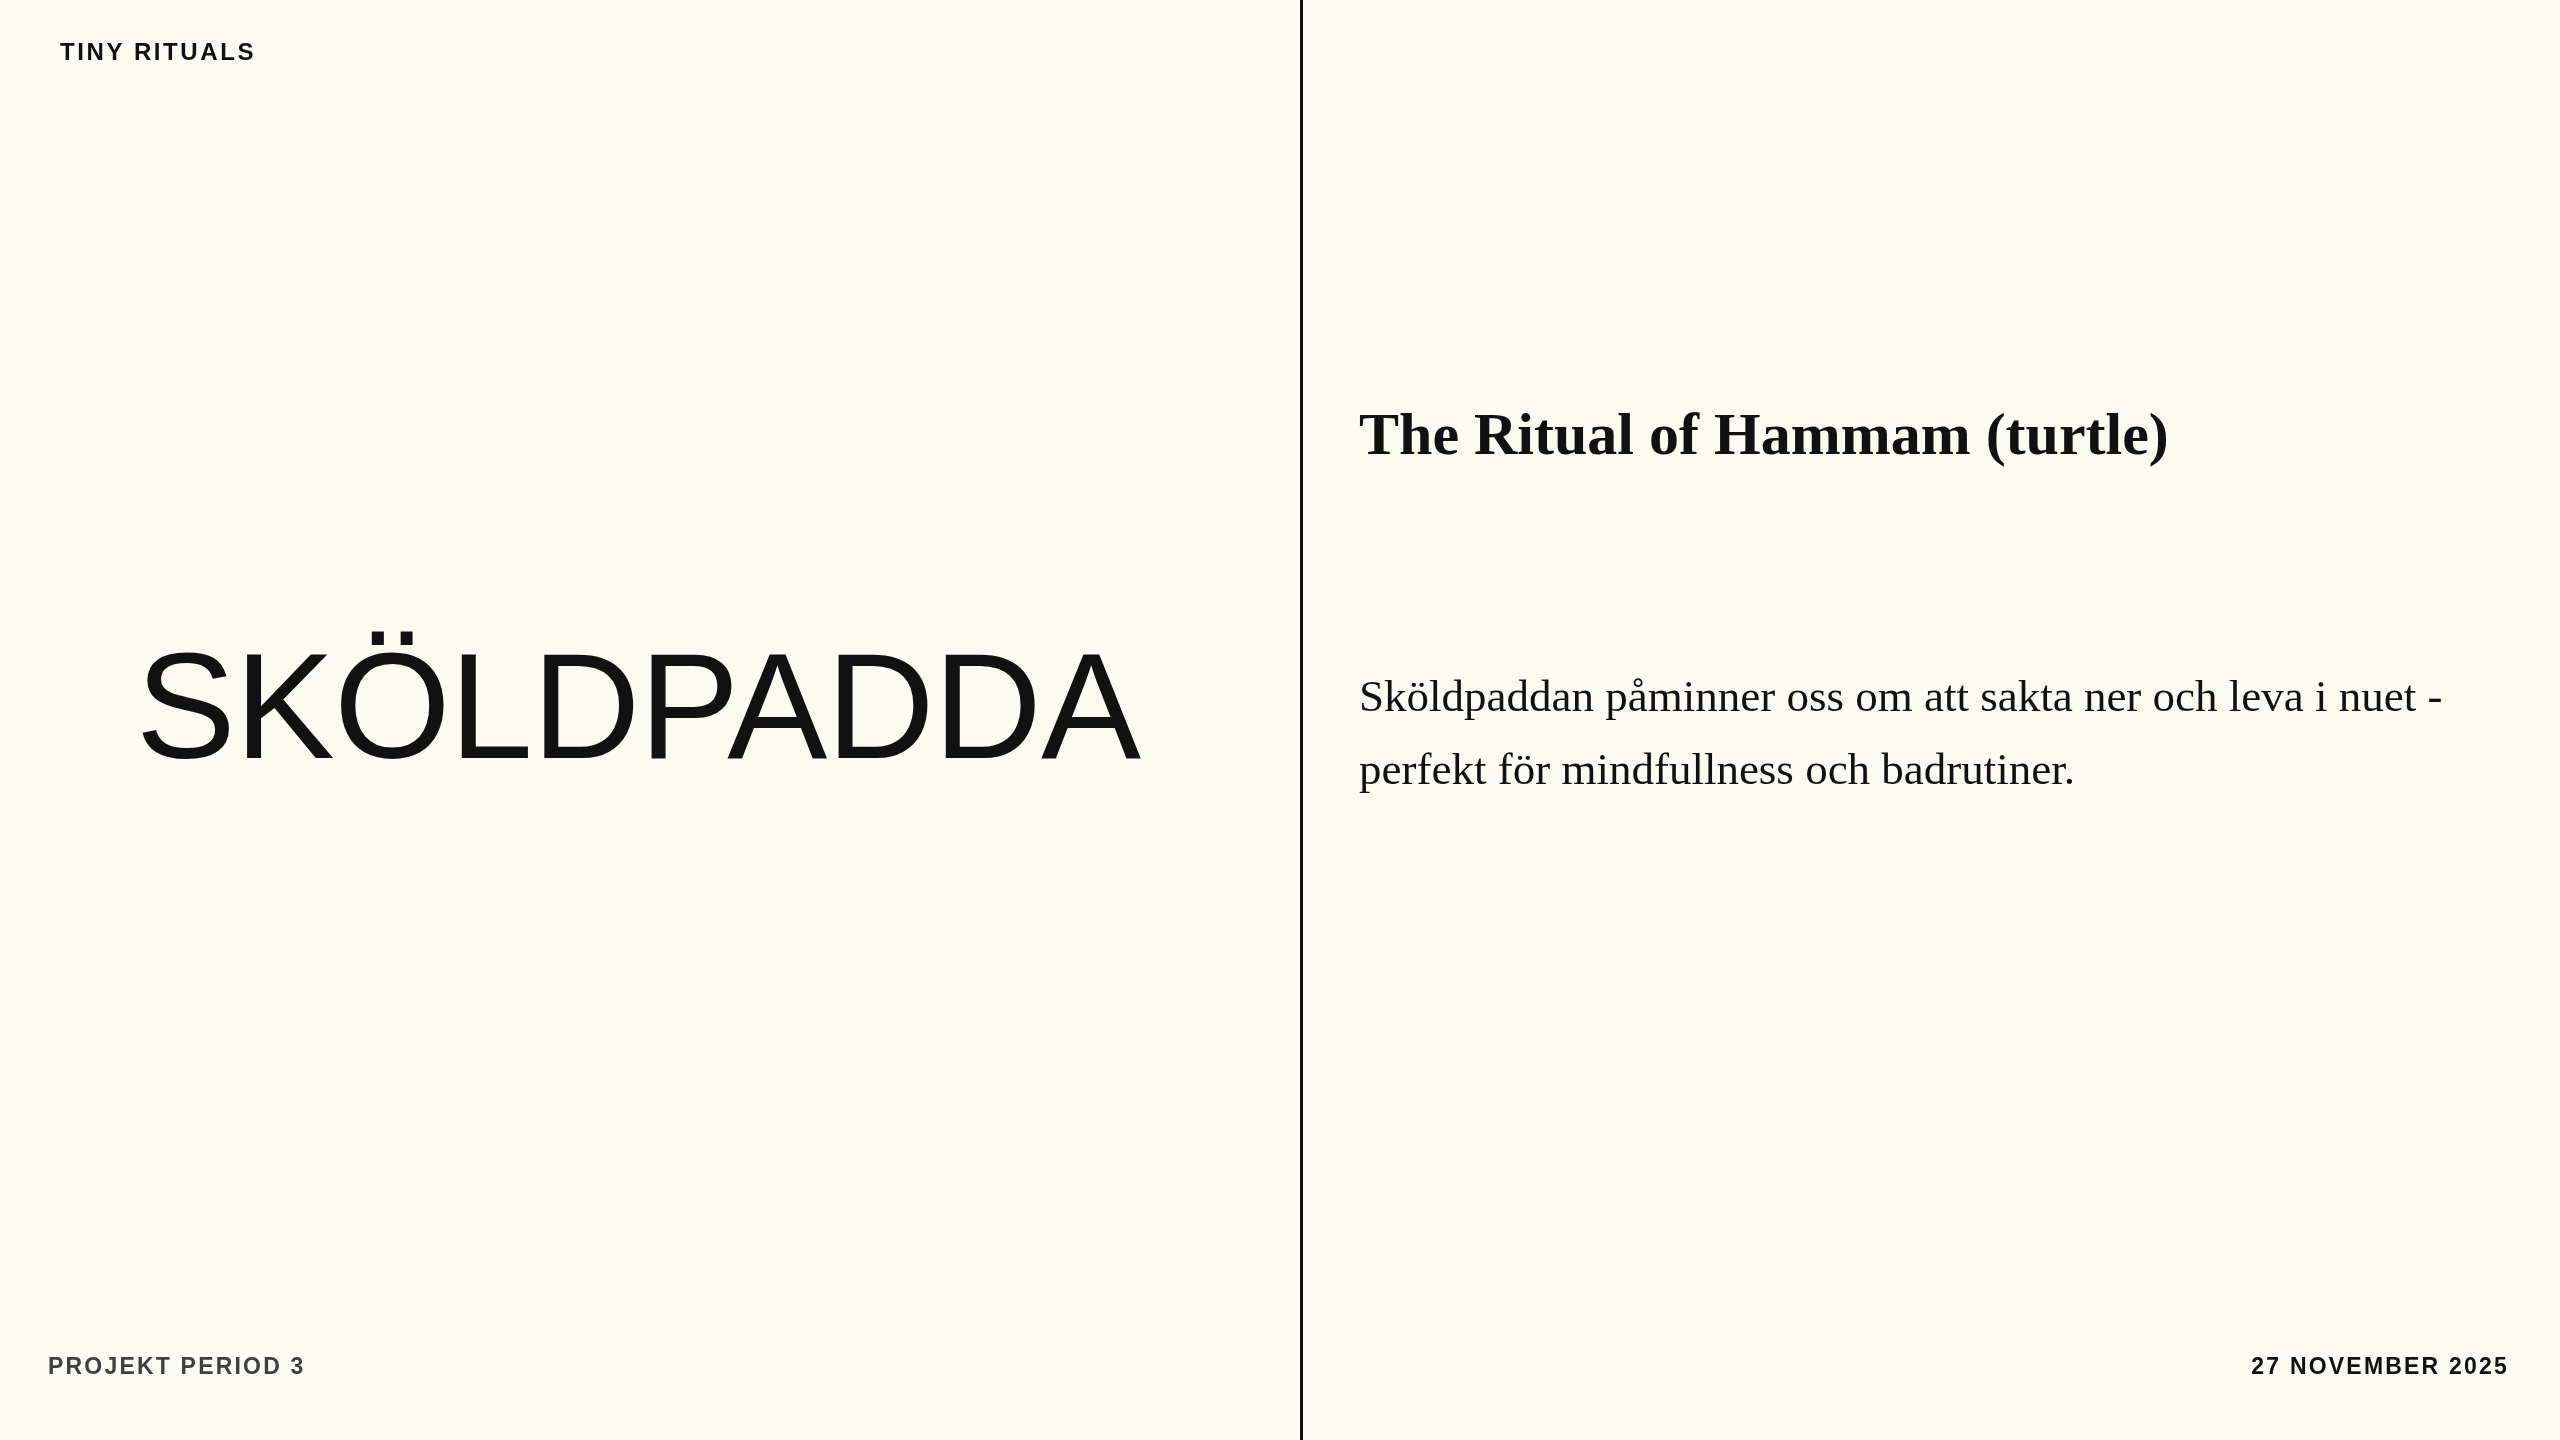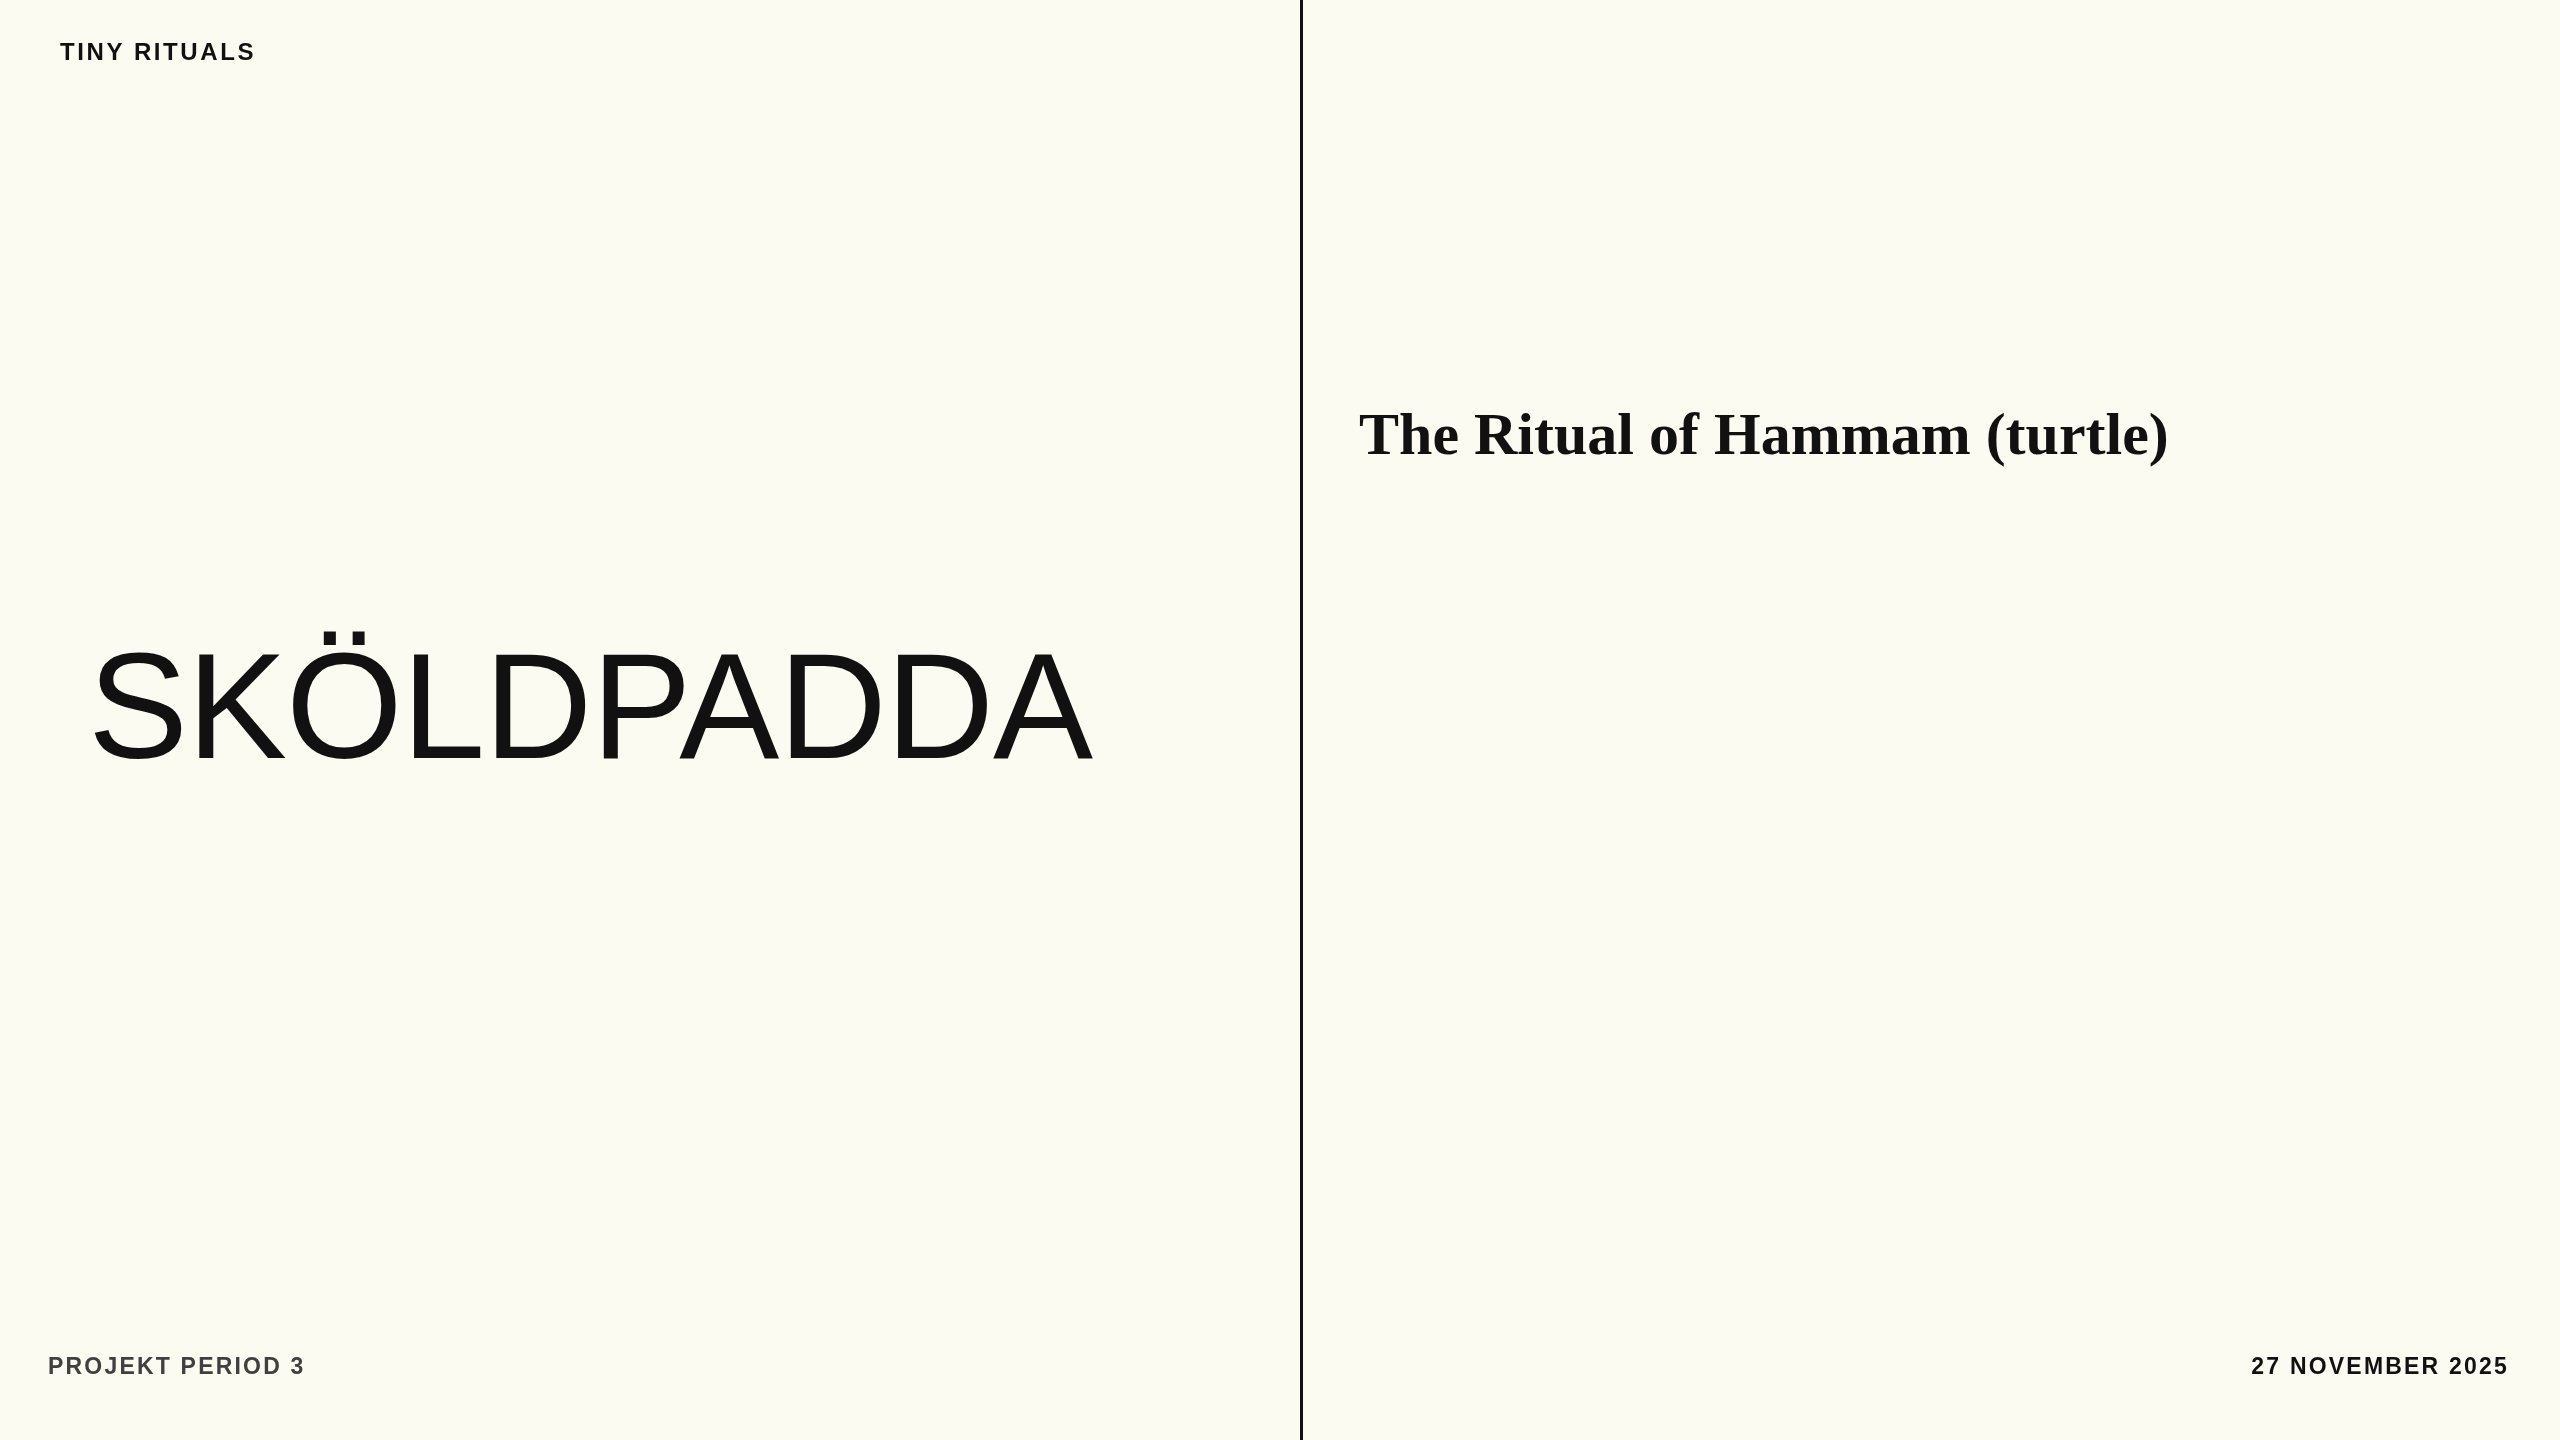--- a/index.html
+++ b/index.html
@@ -56,22 +56,21 @@
   }
 
   .headline {
     position: absolute;
     left: 0;
     top: 0;
     width: 1140px;
     height: 1440px;
     display: flex;
     align-items: center;
-    justify-content: center;
-    padding-left: 20px;
+    justify-content: flex-end;
   }
   .headline-text {
     font-family: "Liberation Sans", sans-serif;
     font-size: 150px;
     font-weight: 400;
     letter-spacing: -1px;
     line-height: 1;
     color: #111111;
     white-space: nowrap;
     transform: translateY(-14px);
@@ -148,17 +147,18 @@
     </div>
 
     <div class="footer-left">PROJEKT PERIOD 3</div>
   </div>
 
   <div class="divider"></div>
 
   <div class="right-col">
     <div class="ritual-title">The Ritual of Hammam (turtle)</div>
 
+    <div class="ritual-body">Sköldpaddan påminner oss om att sakta ner och leva i nuet - perfekt för mindfullness och badrutiner.</div>
 
     <div class="footer-right">27 NOVEMBER 2025</div>
   </div>
 
 </div>
 
 </body></html>

